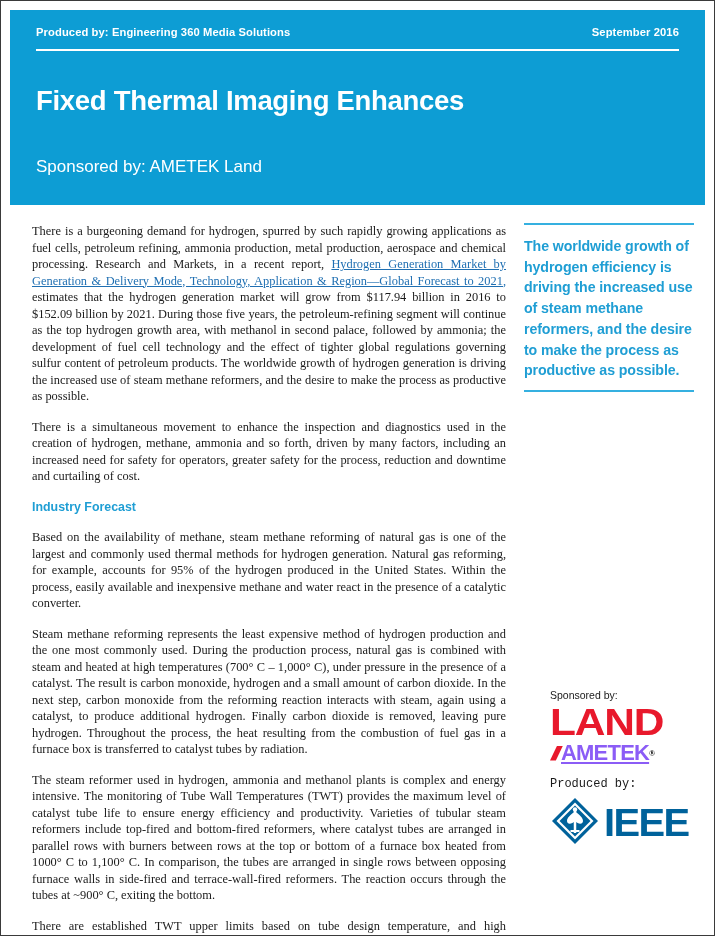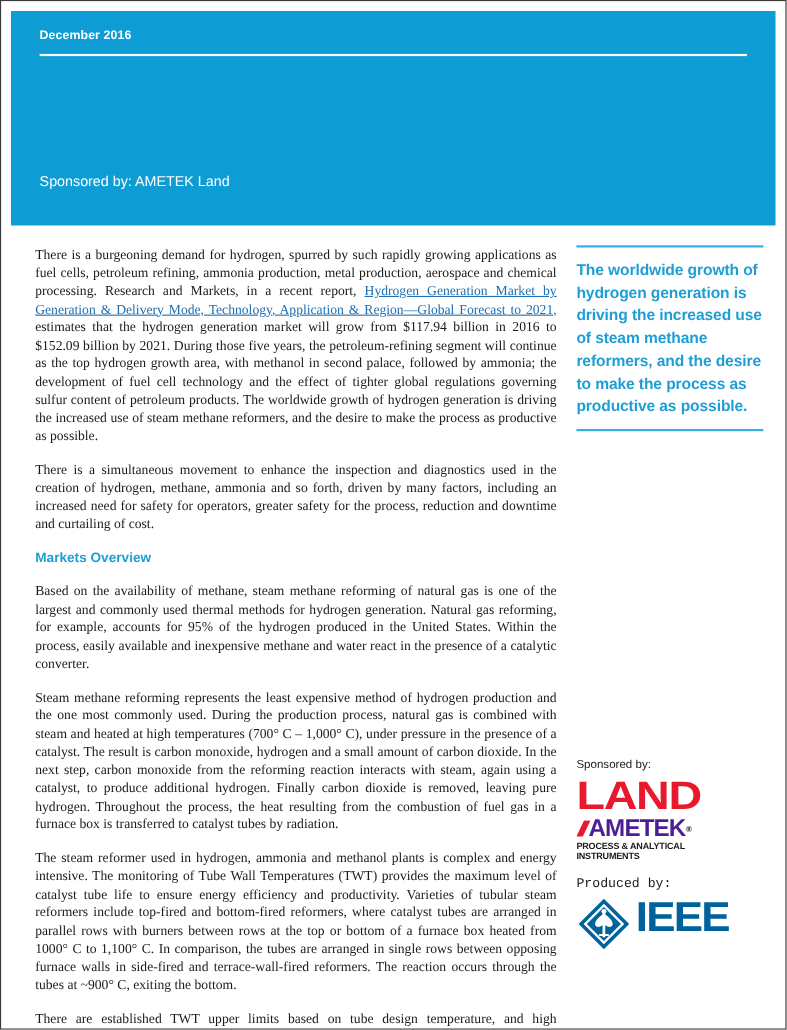--- a/index.html
+++ b/index.html
@@ -61,21 +61,21 @@
     font-size: 27.5px;
     line-height: 1.22;
     color: #ffffff;
     letter-spacing: -0.3px;
   }
   .header-sponsor {
     position: absolute;
     left: 26px;
     top: 147px;
     font-family: "Liberation Sans", sans-serif;
-    font-size: 13px;
+    font-size: 17px;
     color: #ffffff;
   }
 
   
   .main-col {
     position: absolute;
     left: 31px;
     top: 222px;
     width: 474px;
     color: #1a1a1a;
@@ -120,21 +120,21 @@
     font-size: 14.2px;
     line-height: 1.46;
     color: #1f9ed4;
     padding: 11px 0 9px 0;
     letter-spacing: -0.1px;
   }
 
   
   .logo-block {
     position: absolute;
-    left: 523px;
+    left: 549px;
     top: 688px;
     width: 150px;
   }
   .logo-label {
     font-family: "Liberation Sans", sans-serif;
     font-size: 10.5px;
     color: #1a1a1a;
     margin-bottom: 4px;
   }
   .land-logo {
@@ -157,23 +157,24 @@
     width: 13px;
     height: 15px;
     background: #e8192c;
     clip-path: polygon(55% 0, 100% 0, 45% 100%, 0 100%);
     margin-right: -2px;
   }
   .ametek-word {
     font-family: "Liberation Sans", sans-serif;
     font-weight: bold;
     font-size: 22px;
-    color: #4c1d95;
+    color: #8b5cf6;
     letter-spacing: -0.8px;
     line-height: 1;
+    text-decoration: underline;
   }
   .ametek-reg {
     font-size: 8px;
     vertical-align: super;
     font-weight: bold;
   }
   .ametek-tag {
     font-family: "Liberation Sans", sans-serif;
     font-weight: bold;
     font-size: 8.2px;
@@ -182,21 +183,21 @@
     margin-top: 1px;
   }
   .produced-label {
     font-family: Liberation Mono, monospace;
     font-size: 12px;
     color: #1a1a1a;
     margin: 13px 0 5px 0;
   }
   .ieee-row {
     display: flex;
-    align-items: flex-start;
+    align-items: center;
   }
   .ieee-word {
     font-family: "Liberation Sans", sans-serif;
     font-weight: bold;
     font-size: 38px;
     color: #00629b;
     letter-spacing: -1.5px;
     line-height: 1;
     margin-left: 4px;
     transform: scaleX(1.05);
@@ -204,67 +205,68 @@
   }
 </style>
 </head>
 <body>
 
 <div class="page">
 
   <div class="header-band">
 
     <div class="header-meta">
-      <span>December 2016</span>
+      <span>Produced by: Engineering 360 Media Solutions</span>
+      <span>September 2016</span>
     </div>
 
     <div class="header-rule"></div>
 
     <div class="header-title">
+      <div>Fixed Thermal Imaging Enhances</div>
     </div>
 
     <div class="header-sponsor">Sponsored by: AMETEK Land</div>
   </div>
 
   <div class="main-col">
 
     <p><span>There is a burgeoning demand for hydrogen, spurred by such rapidly growing applications as fuel cells, petroleum refining, ammonia production, metal production, aerospace and chemical processing. Research and Markets, in a recent report, </span><a class="inline-link" href="#">Hydrogen Generation Market by Generation &amp; Delivery Mode, Technology, Application &amp; Region—Global Forecast to 2021,</a><span> estimates that the hydrogen generation market will grow from $117.94 billion in 2016 to $152.09 billion by 2021. During those five years, the petroleum-refining segment will continue as the top hydrogen growth area, with methanol in second palace, followed by ammonia; the development of fuel cell technology and the effect of tighter global regulations governing sulfur content of petroleum products. The worldwide growth of hydrogen generation is driving the increased use of steam methane reformers, and the desire to make the process as productive as possible.</span></p>
 
     <p>There is a simultaneous movement to enhance the inspection and diagnostics used in the creation of hydrogen, methane, ammonia and so forth, driven by many factors, including an increased need for safety for operators, greater safety for the process, reduction and downtime and curtailing of cost.</p>
 
-    <p class="section-heading">Markets Overview</p>
+    <p class="section-heading">Industry Forecast</p>
 
     <p>Based on the availability of methane, steam methane reforming of natural gas is one of the largest and commonly used thermal methods for hydrogen generation. Natural gas reforming, for example, accounts for 95% of the hydrogen produced in the United States. Within the process, easily available and inexpensive methane and water react in the presence of a catalytic converter.</p>
 
     <p>Steam methane reforming represents the least expensive method of hydrogen production and the one most commonly used. During the production process, natural gas is combined with steam and heated at high temperatures (700° C – 1,000° C), under pressure in the presence of a catalyst. The result is carbon monoxide, hydrogen and a small amount of carbon dioxide. In the next step, carbon monoxide from the reforming reaction interacts with steam, again using a catalyst, to produce additional hydrogen. Finally carbon dioxide is removed, leaving pure hydrogen. Throughout the process, the heat resulting from the combustion of fuel gas in a furnace box is transferred to catalyst tubes by radiation.</p>
 
     <p>The steam reformer used in hydrogen, ammonia and methanol plants is complex and energy intensive. The monitoring of Tube Wall Temperatures (TWT) provides the maximum level of catalyst tube life to ensure energy efficiency and productivity. Varieties of tubular steam reformers include top-fired and bottom-fired reformers, where catalyst tubes are arranged in parallel rows with burners between rows at the top or bottom of a furnace box heated from 1000° C to 1,100° C. In comparison, the tubes are arranged in single rows between opposing furnace walls in side-fired and terrace-wall-fired reformers. The reaction occurs through the tubes at ~900° C, exiting the bottom.</p>
 
     <p>There are established TWT upper limits based on tube design temperature, and high temperatures in the interior of the box cause tubes to expand. Creep damage, coke</p>
   </div>
 
   <div class="sidebar">
     <div class="quote-rule"></div>
-    <div class="pull-quote">The worldwide growth of hydrogen generation is driving the increased use of steam methane reformers, and the desire to make the process as productive as possible.</div>
+    <div class="pull-quote">The worldwide growth of hydrogen efficiency is driving the increased use of steam methane reformers, and the desire to make the process as productive as possible.</div>
     <div class="quote-rule"></div>
   </div>
 
   <div class="logo-block">
 
     <div class="logo-label">Sponsored by:</div>
 
     <div class="land-logo">LAND</div>
 
     <div class="ametek-row">
       <span class="ametek-slash"></span>
       <span class="ametek-word">AMETEK</span>
       <span class="ametek-reg">®</span>
     </div>
 
-    <div class="ametek-tag">PROCESS &amp; ANALYTICAL INSTRUMENTS</div>
 
     <div class="produced-label">Produced by:</div>
 
     <div class="ieee-row">
       <span>
         <svg width="50" height="50" viewBox="0 0 100 100" aria-hidden="true">
           <polygon points="50,4 96,50 50,96 4,50" fill="#00629b"></polygon>
           <polygon points="50,13 87,50 50,87 13,50" fill="#ffffff"></polygon>
           <polygon points="50,19 81,50 50,81 19,50" fill="#00629b"></polygon>
           <path d="M50,30 L50,74" stroke="#ffffff" stroke-width="5" fill="none"></path>

